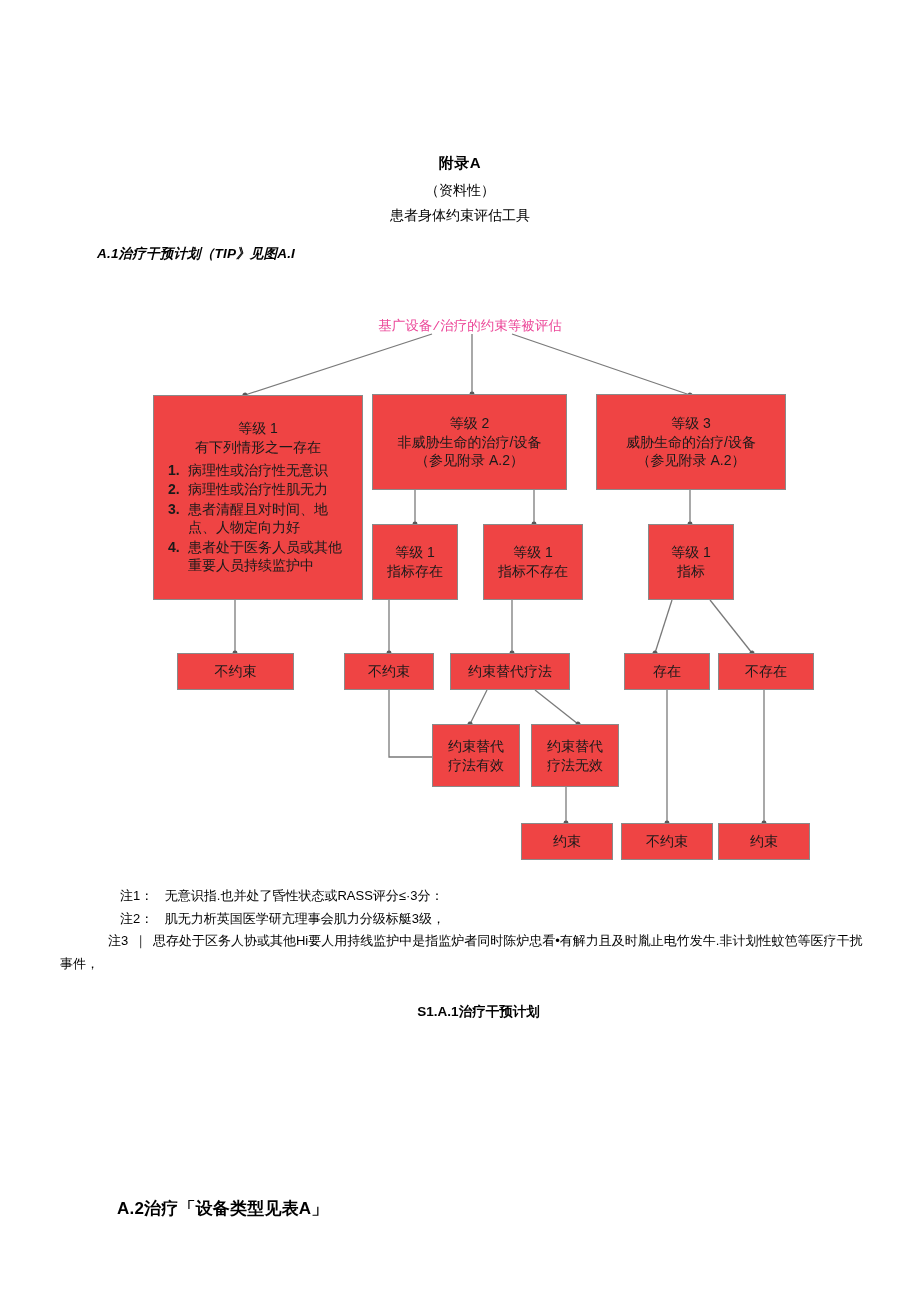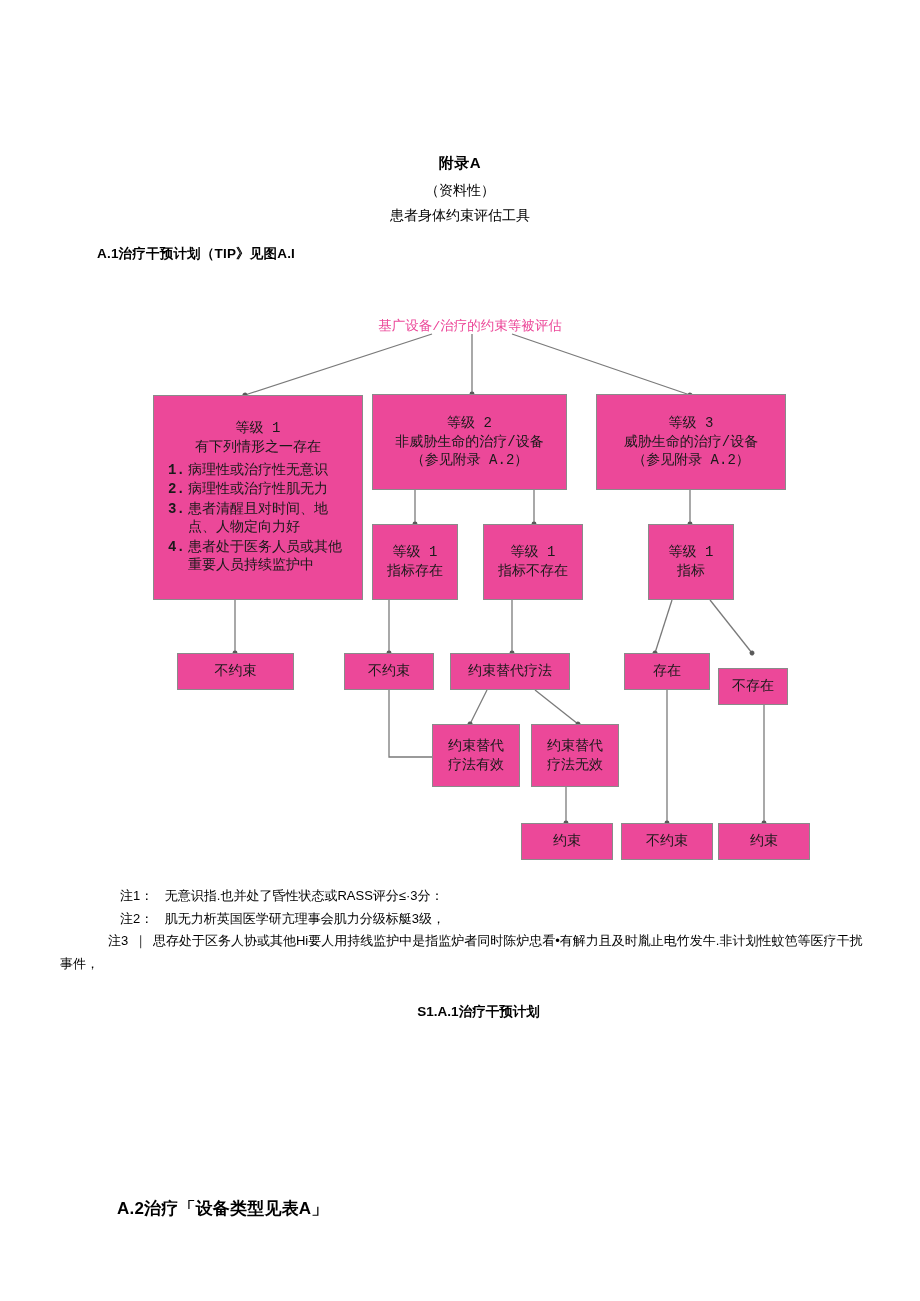--- a/index.html
+++ b/index.html
@@ -25,37 +25,37 @@
   .doc-subtitle{
     position:absolute;left:0;right:0;top:182px;
     text-align:center;font-size:14px;
   }
   .doc-subtitle2{
     position:absolute;left:0;right:0;top:207px;
     text-align:center;font-size:14px;
   }
   .sec-a1{
     position:absolute;left:97px;top:245px;
-    font-size:13.5px;font-weight:bold;letter-spacing:.2px;
+    font-size:13.5px;font-weight:bold;letter-spacing:.2px;font-style:italic;
   }
   .sec-a2{
     position:absolute;left:97px;top:1197px;
     font-size:17px;font-weight:bold;letter-spacing:.2px;margin-left:20px;
   }
 
   
   .chart{position:absolute;left:0;top:0;width:920px;height:880px;}
   .chart svg{position:absolute;left:0;top:0;}
 
   .node{
     position:absolute;
     box-sizing:border-box;
     border:1px solid #8a8a8a;
-    background:#ec4899;
-    font-family:Liberation Mono, monospace;
+    background:#ef4444;
+    font-family:Liberation Sans, sans-serif;
     font-size:14px;
     line-height:1.35;
     text-align:center;
     display:flex;
     flex-direction:column;
     align-items:center;
     justify-content:center;
     color:#1a1a1a;
   }
   .root-label{
@@ -213,21 +213,21 @@
     </div>
 
     <div class="node" style="left:177px;top:653px;width:117px;height:37px;">不约束</div>
 
     <div class="node" style="left:344px;top:653px;width:90px;height:37px;">不约束</div>
 
     <div class="node" style="left:450px;top:653px;width:120px;height:37px;">约束替代疗法</div>
 
     <div class="node" style="left:624px;top:653px;width:86px;height:37px;">存在</div>
 
-    <div class="node" style="left:718px;top:653px;width:70px;height:37px;margin-top:15px;">不存在</div>
+    <div class="node" style="left:718px;top:653px;width:96px;height:37px;">不存在</div>
 
     <div class="node" style="left:432px;top:724px;width:88px;height:63px;">
       <span>约束替代</span>
       <span>疗法有效</span>
     </div>
 
     <div class="node" style="left:531px;top:724px;width:88px;height:63px;">
       <span>约束替代</span>
       <span>疗法无效</span>
     </div>

